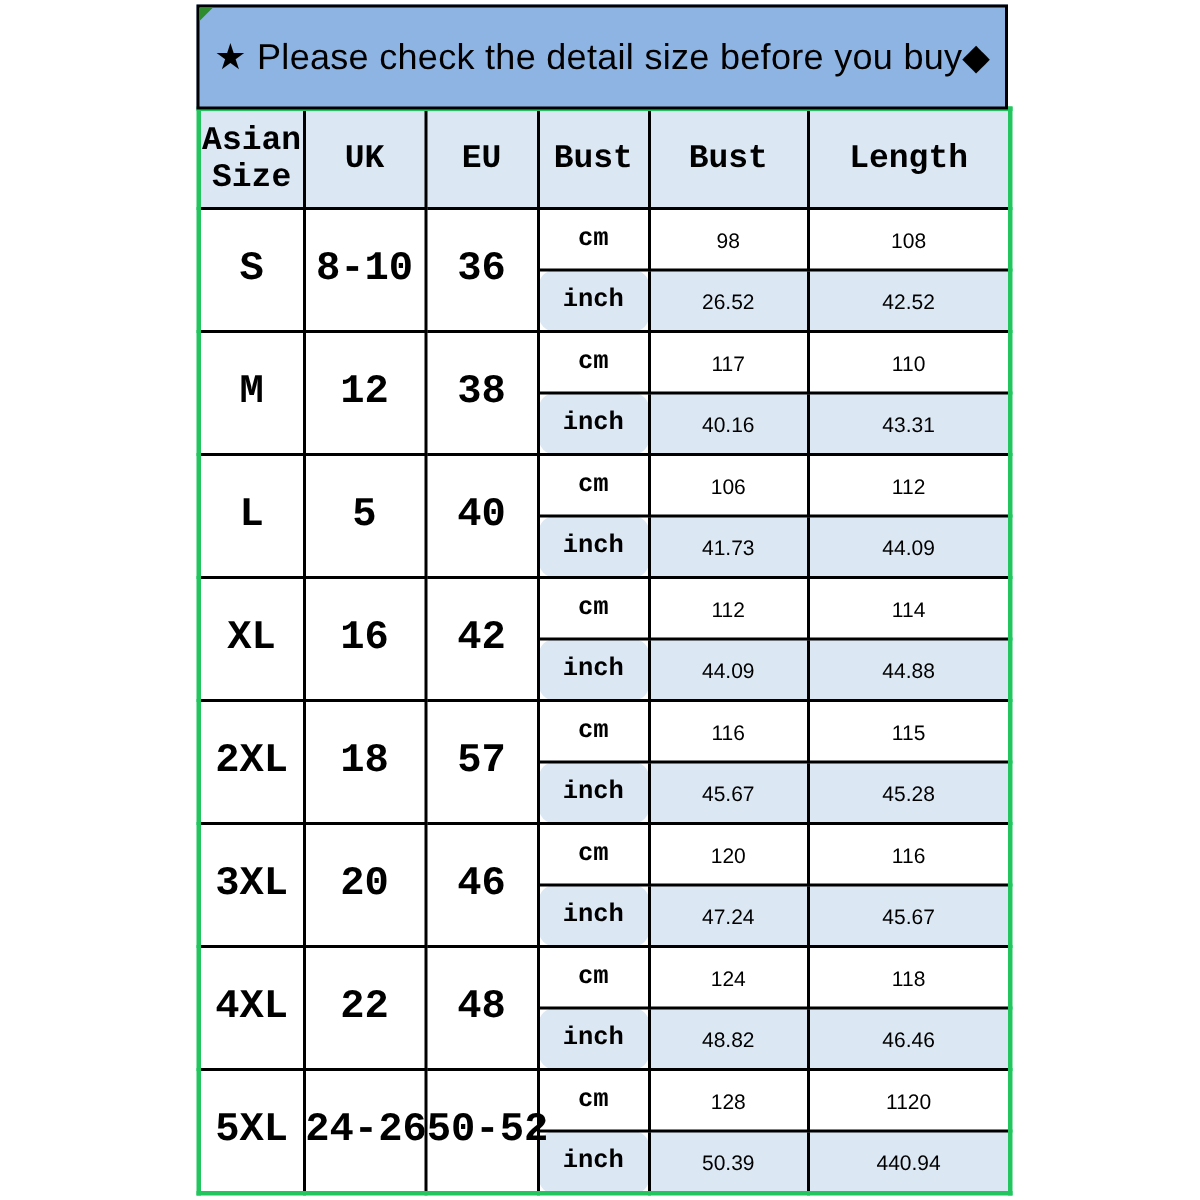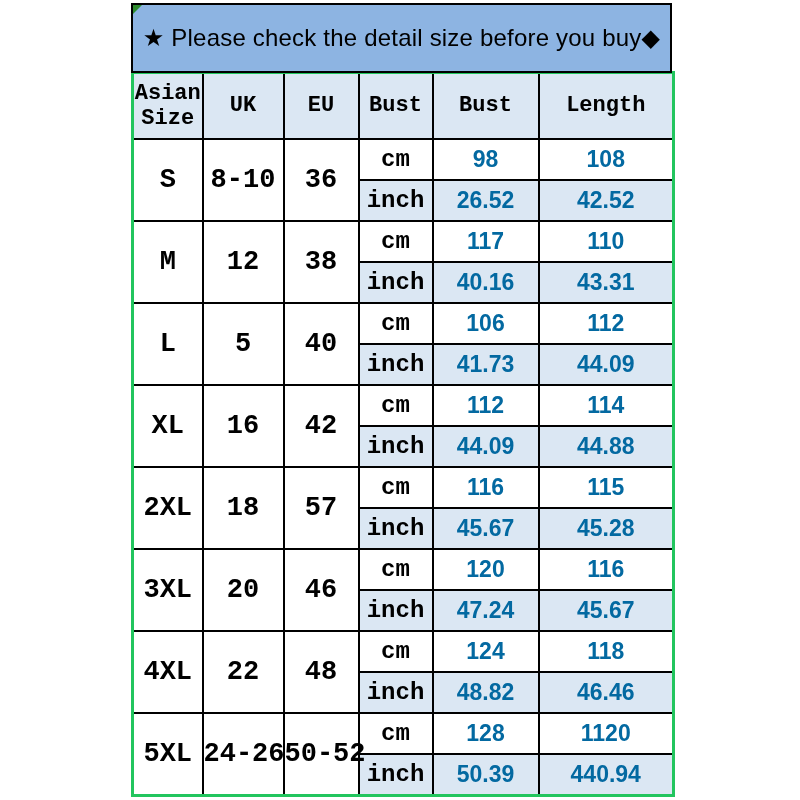--- a/index.html
+++ b/index.html
@@ -72,22 +72,22 @@
     font-size: 22px;
     line-height: 1.15;
     white-space: normal;
   }
   td { height: 39px; background: #ffffff; }
   .slab {
     font-family: "Liberation Mono", monospace;
     font-weight: 700;
   }
   .big  { font-size: 27px; }
-  .unit { font-size: 24px; }
-  .num  { font-size: 23px; color: #0369a1; font-family: "Liberation Sans", sans-serif; font-weight: bold; }
+  .unit { font-size: 17px; border-radius: 11px; }
+  .num  { font-size: 14px; color: #000000; font-family: "Liberation Sans", sans-serif; }
   tr.alt td { background: #DBE7F3; }
 </style>
 </head>
 <body>
 
 <div class="sheet">
   <div class="chart-wrap">
 
     <div class="banner">
       <span class="tri"></span>

